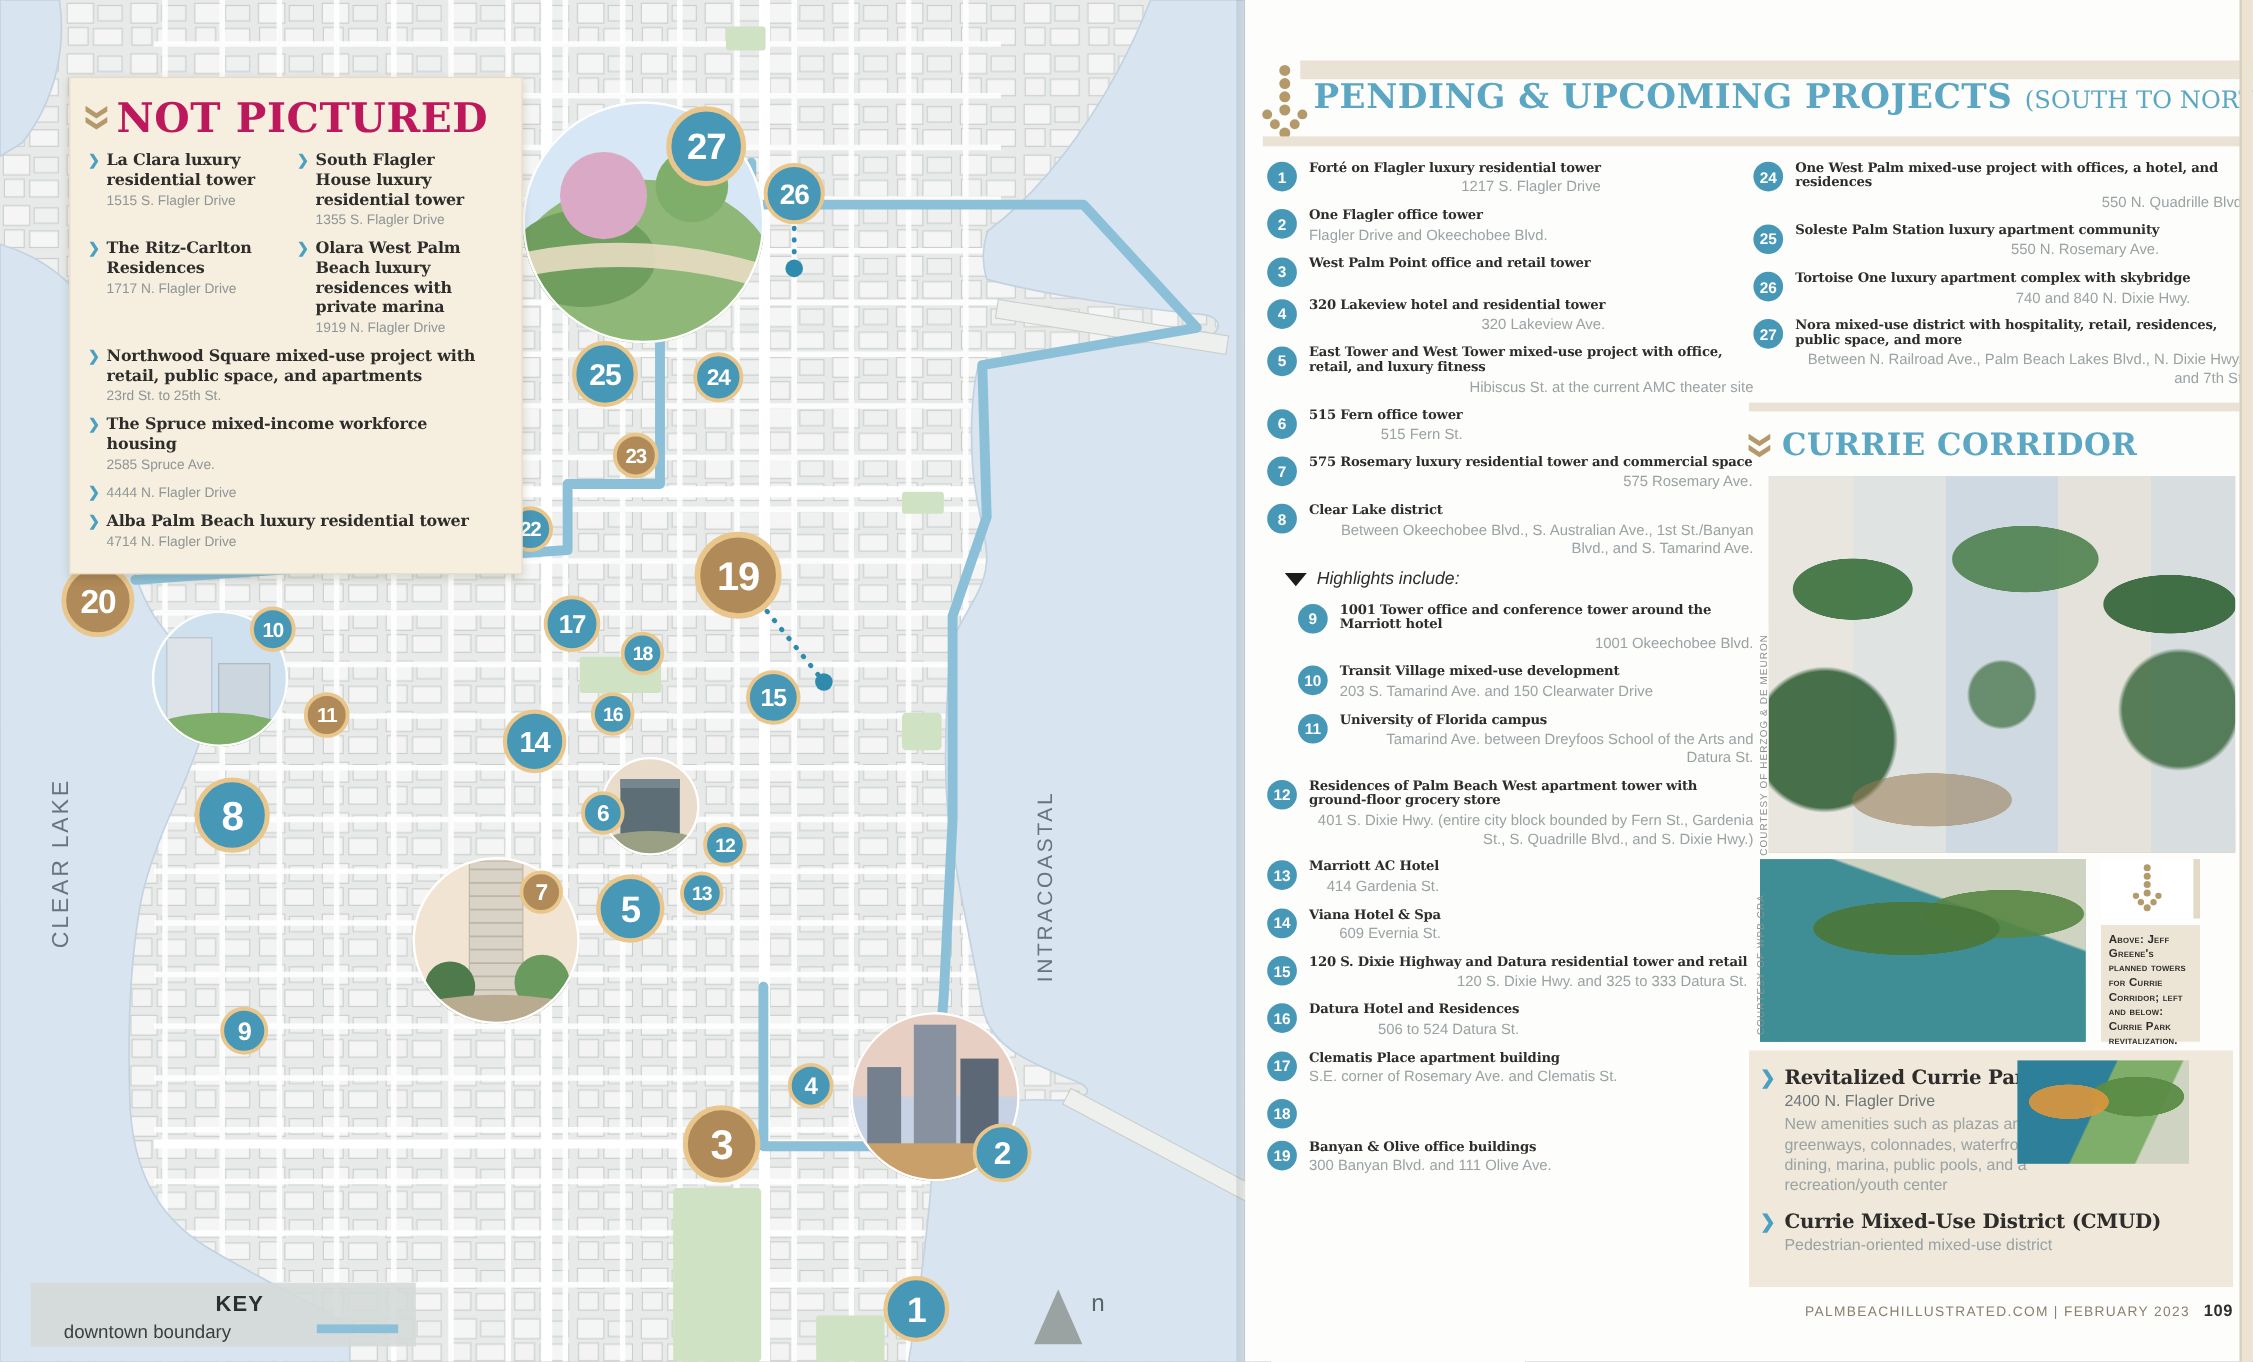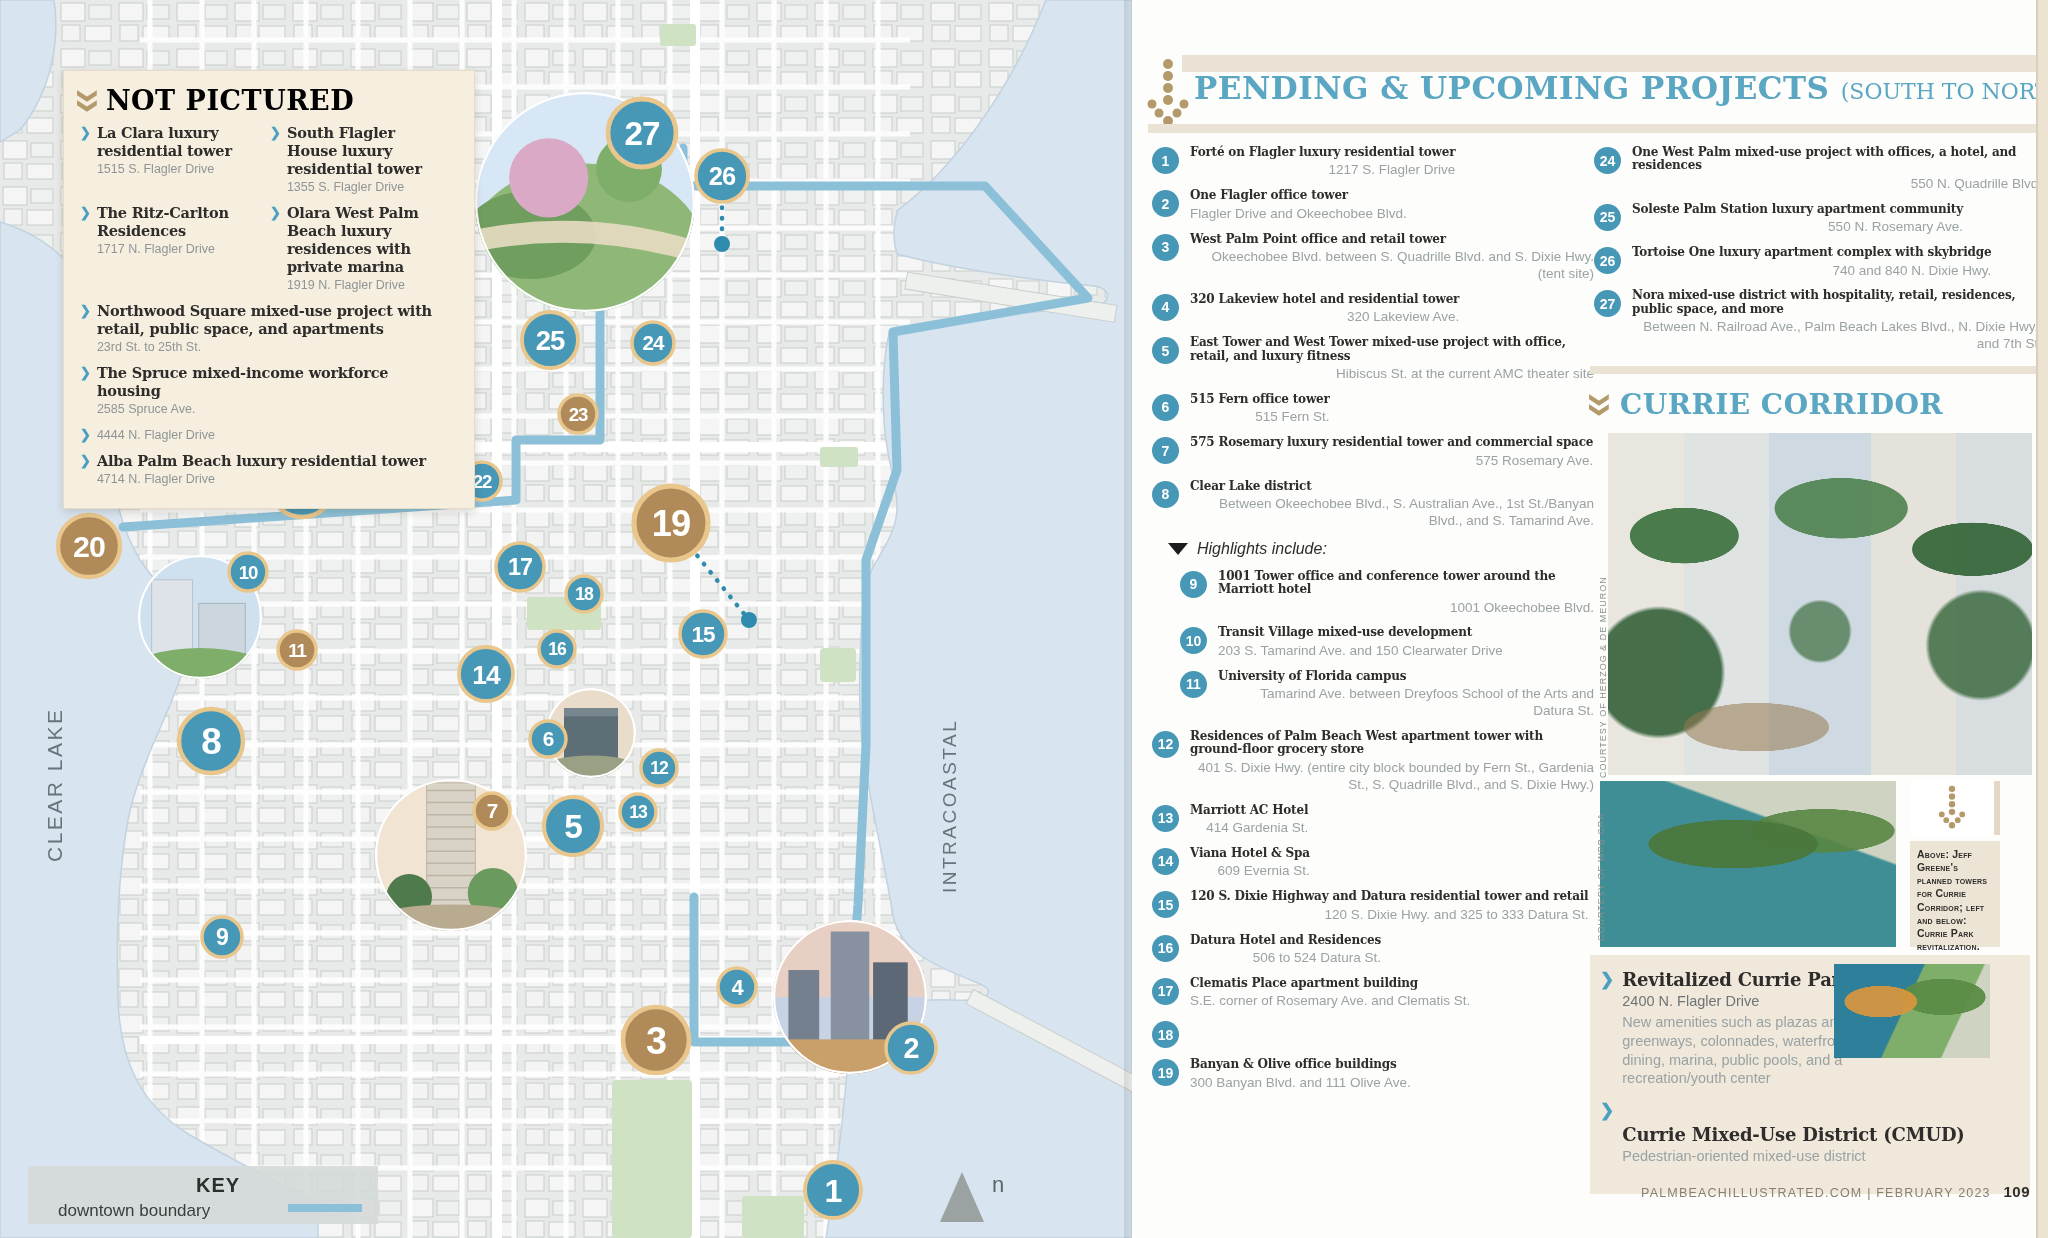--- a/index.html
+++ b/index.html
@@ -6,21 +6,21 @@
   #stage{position:relative;width:2048px;height:1238px;background:#fdfdfb;overflow:hidden;
          font-family:"Liberation Sans",sans-serif;-webkit-font-smoothing:antialiased;}
   
   #map-wrap{position:absolute;left:0;top:0;width:1132px;height:1238px;}
   #map-svg{position:absolute;left:0;top:0;}
   
   .np-box{position:absolute;left:63px;top:70px;width:412px;background:#f6efdf;
           border:1px solid #e6dcc6;box-shadow:0 3px 8px rgba(60,50,30,.18);
           padding:14px 18px 12px 16px;box-sizing:border-box;}
   .np-title-row{display:flex;align-items:center;gap:10px;margin-bottom:8px;}
-  .np-title{font-family:"DejaVu Serif",serif;font-weight:bold;font-size:27px;color:#000000;letter-spacing:.5px;}
+  .np-title{font-family:"DejaVu Serif",serif;font-weight:bold;font-size:37px;color:#be185d;letter-spacing:.5px;}
   .dbl-chev{display:flex;flex-direction:column;line-height:9px;}
   .dbl-chev span{color:#b49a6a;font-weight:900;font-size:19px;transform:rotate(90deg);display:inline-block;height:10px;}
   .np-grid{display:flex;flex-wrap:wrap;column-gap:10px;}
   .np-item{display:flex;gap:6px;margin-bottom:9px;}
   .np-item.half{width:calc(50% - 8px);}
   .np-item.wide{width:100%;}
   .chev{color:#4aa0c0;font-weight:900;font-size:13px;line-height:17px;flex:0 0 auto;}
   .np-name{font-family:"DejaVu Serif",serif;font-weight:bold;font-size:14.5px;line-height:1.15;color:#2e2d2b;letter-spacing:-.2px;}
   .np-addr{font-size:12.5px;color:#8f9596;margin-top:2px;line-height:1.2;}
   
@@ -74,21 +74,21 @@
       linear-gradient(#b9c4ae,#2f7e8e);}
   .icon-box{position:absolute;left:310px;top:0;width:90px;height:54px;background:#fff;
             display:flex;align-items:center;justify-content:center;border-right:6px solid #e3dac6;box-sizing:border-box;}
   .caption-box{position:absolute;left:310px;top:60px;width:90px;height:106px;background:#ece4d4;
                padding:7px 7px;box-sizing:border-box;}
   .caption-text{font-weight:bold;font-size:10.5px;line-height:1.25;color:#2e2d2b;font-variant:small-caps;letter-spacing:.2px;}
   .currie-panel{position:relative;margin-top:8px;background:#efe8db;width:440px;box-sizing:border-box;
                 padding:14px 14px 16px 10px;min-height:200px;}
   .c-entry{display:flex;gap:8px;margin-bottom:12px;}
   .c-text{max-width:238px;}
-  .c-entry.full .c-text{max-width:400px;margin-top:24px;}
+  .c-entry.full .c-text{max-width:400px;}
   .c-name{font-family:"DejaVu Serif",serif;font-weight:bold;font-size:18px;color:#2e2d2b;letter-spacing:-.2px;}
   .c-addr{font-size:14.5px;color:#6f7576;margin-top:2px;line-height:1.3;}
   .c-addr.dark{color:#3a3f3f;}
   .c-desc{font-size:14.5px;color:#9aa2a3;margin-top:2px;line-height:1.3;}
   .img-park{position:absolute;right:40px;top:9px;width:156px;height:94px;
     background:
       radial-gradient(ellipse 60px 26px at 30% 40%, rgba(220,150,60,.9) 0 60%, transparent 61%),
       radial-gradient(ellipse 70px 30px at 70% 35%, rgba(90,140,70,.95) 0 60%, transparent 61%),
       linear-gradient(115deg,#2d7f9a 0 45%,#7fae6a 46% 75%,#cfd4c2 76%);}
   
@@ -485,21 +485,20 @@
     <div class="badge">2</div>
     <div>
       <div class="p-name">One Flagler office tower</div>
       <div class="p-addr">Flagler Drive and Okeechobee Blvd.</div>
     </div>
   </div>
         <div class="proj-item">
     <div class="badge">3</div>
     <div>
       <div class="p-name">West Palm Point office and retail tower</div>
-      <div class="p-addr">Okeechobee Blvd. between S. Quadrille Blvd. and S. Dixie Hwy. (tent site)</div>
     </div>
   </div>
         <div class="proj-item">
     <div class="badge">4</div>
     <div>
       <div class="p-name">320 Lakeview hotel and residential tower</div>
       <div class="p-addr">320 Lakeview Ave.</div>
     </div>
   </div>
         <div class="proj-item">

